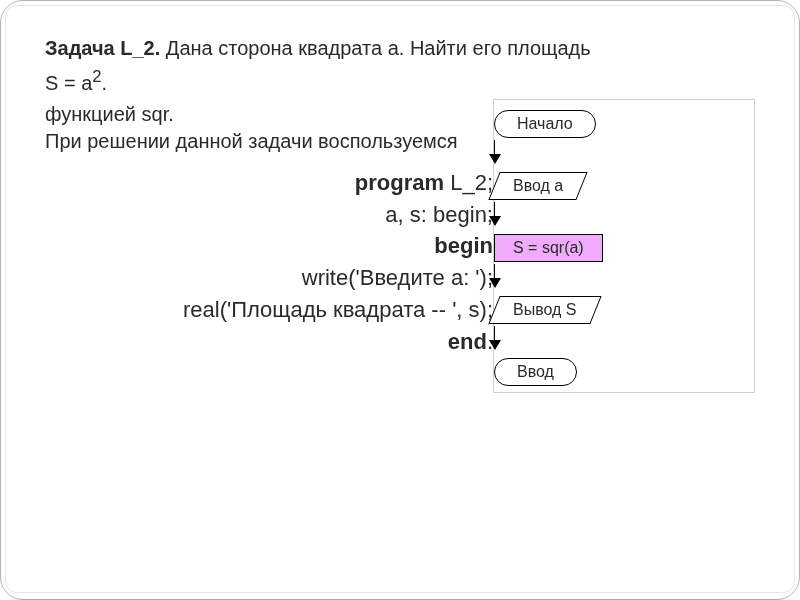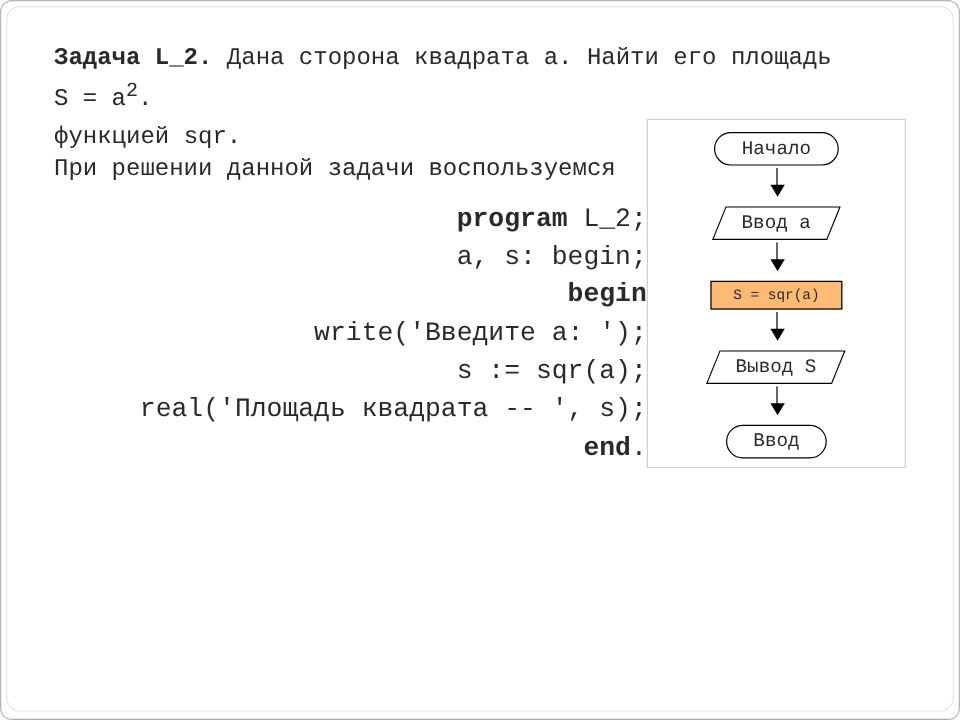--- a/index.html
+++ b/index.html
@@ -11,23 +11,22 @@
     font-family: Verdana, Geneva, sans-serif;
     color: #2a2a2a;
   }
   .slide {
     position: relative;
     box-sizing: border-box;
     width: 800px;
     height: 600px;
     padding: 34px 44px 44px 44px;
     border: 1px solid #b5b5b5;
-    border-radius: 10px;
+    border-radius: 23px;
     background: #fff;
-    font-family: Liberation Mono, monospace;
   }
   .slide::after {
     content: "";
     position: absolute;
     left: 4px; right: 4px; top: 4px; bottom: 6px;
     border: 1px solid #e6e6e6;
     border-radius: 12px;
     pointer-events: none;
   }
   .slide-shadow {
@@ -58,44 +57,44 @@
     flex: 1;
     font-size: 22px;
     line-height: 1.45;
     padding-left: 8px;
   }
   .code-col .kw { font-weight: 700; }
   .code-col .indent { padding-left: 22px; display: block; }
   .code-col div { white-space: pre; text-align: right; }
 
   .flow-col {
-    width: 216px;
+    width: 262px;
     background: #fff;
     border: 1px solid #cfcfcf;
     box-sizing: border-box;
     padding: 10px 0 6px 0;
     display: flex;
     flex-direction: column;
-    align-items: center;
+    align-items: flex-start;
     margin-top: -68px; 
   }
 
   
   .fc-term {
     border: 1.5px solid #000;
     border-radius: 18px;
     padding: 4px 22px;
     font-size: 16px;
     background: #fff;
   }
   .fc-rect {
     border: 1.5px solid #000;
     padding: 4px 18px;
-    font-size: 12px;
-    background: #fdba74;
+    font-size: 16px;
+    background: #f0abfc;
   }
   .fc-para {
     display: inline-block;
     border: 1.5px solid #000;
     padding: 4px 18px;
     font-size: 16px;
     transform: skewX(-22deg);
     background: #fff;
   }
   .fc-para span {
@@ -145,21 +144,20 @@
   </div>
   <div class="sub">При решении данной задачи воспользуемся</div>
 
   <div class="content">
 
     <div class="code-col">
       <div><span class="kw">program</span><span> L_2;</span></div>
       <div><span class="indent">a, s: begin;</span></div>
       <div><span class="kw">begin</span></div>
       <div><span class="indent">write('Введите a: ');</span></div>
-      <div><span class="indent">s := sqr(a);</span></div>
       <div><span class="indent">real('Площадь квадрата -- ', s);</span></div>
       <div><span class="kw">end</span><span>.</span></div>
     </div>
 
     <div class="flow-col">
       <div class="fc-term">Начало</div>
       <div class="fc-arrow"></div>
 
       <div class="fc-para"><span>Ввод a</span></div>
       <div class="fc-arrow"></div>

